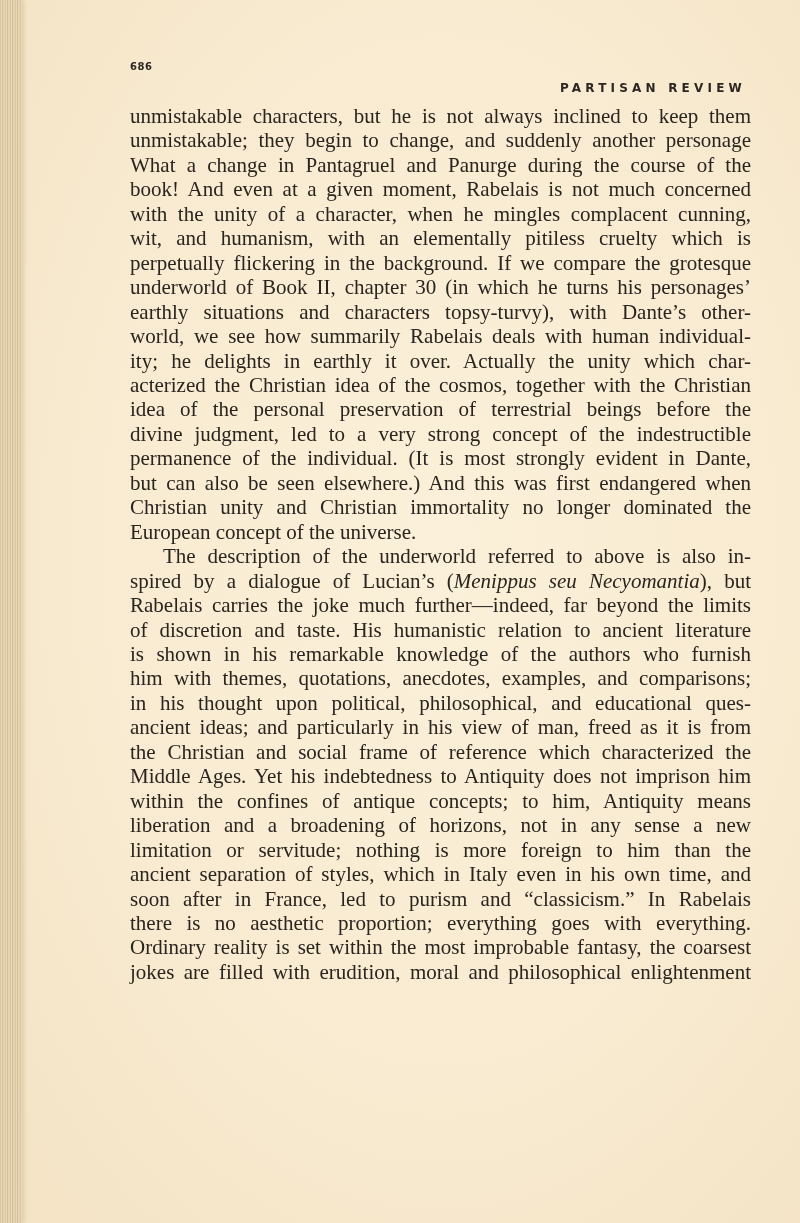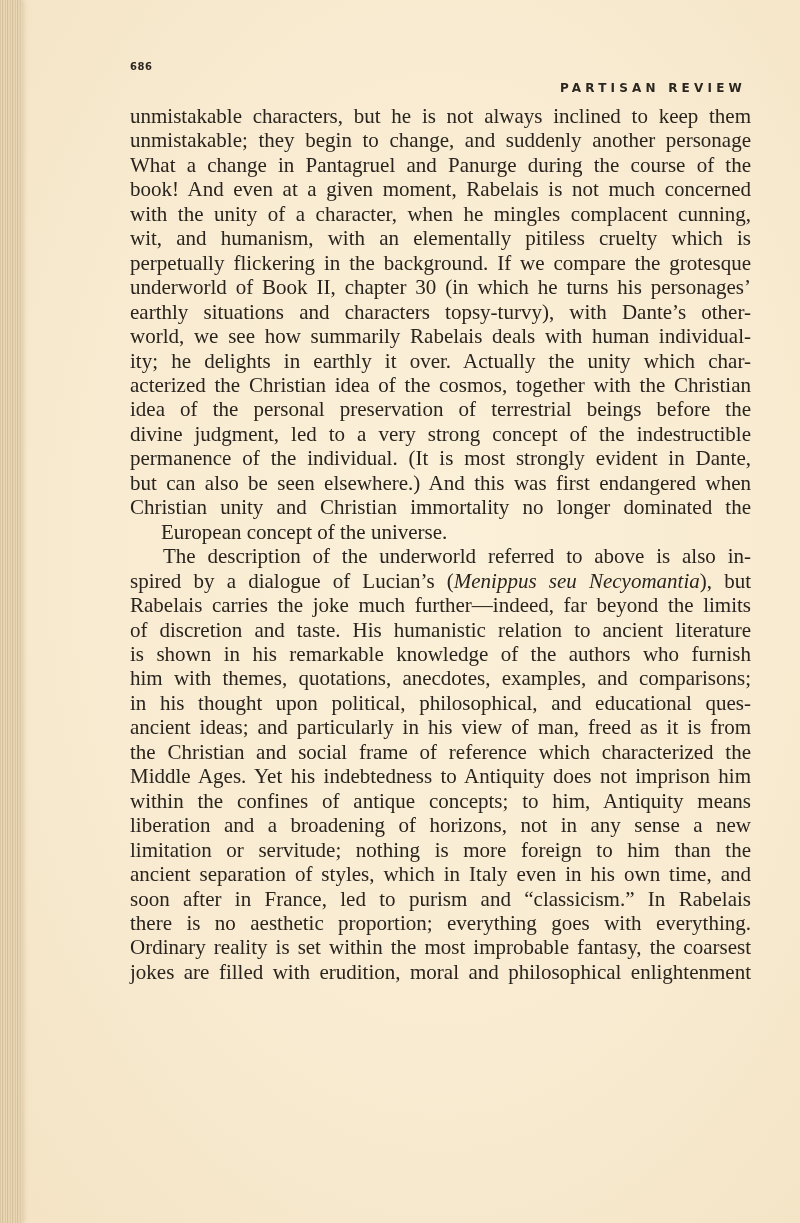--- a/index.html
+++ b/index.html
@@ -73,21 +73,20 @@
     .line {
       display: block;
       height: 24.46px;
       white-space: nowrap;
       text-align: justify;
       text-align-last: justify;
       overflow: visible;
     }
     .line.last {
       text-align-last: left;
-      margin-left: 31px;
     }
     .line.indent {
       padding-left: 33px;
     }
     .line .it {
       font-style: italic;
     }
     .line-wrap {
       display: block;
       width: 100%;

